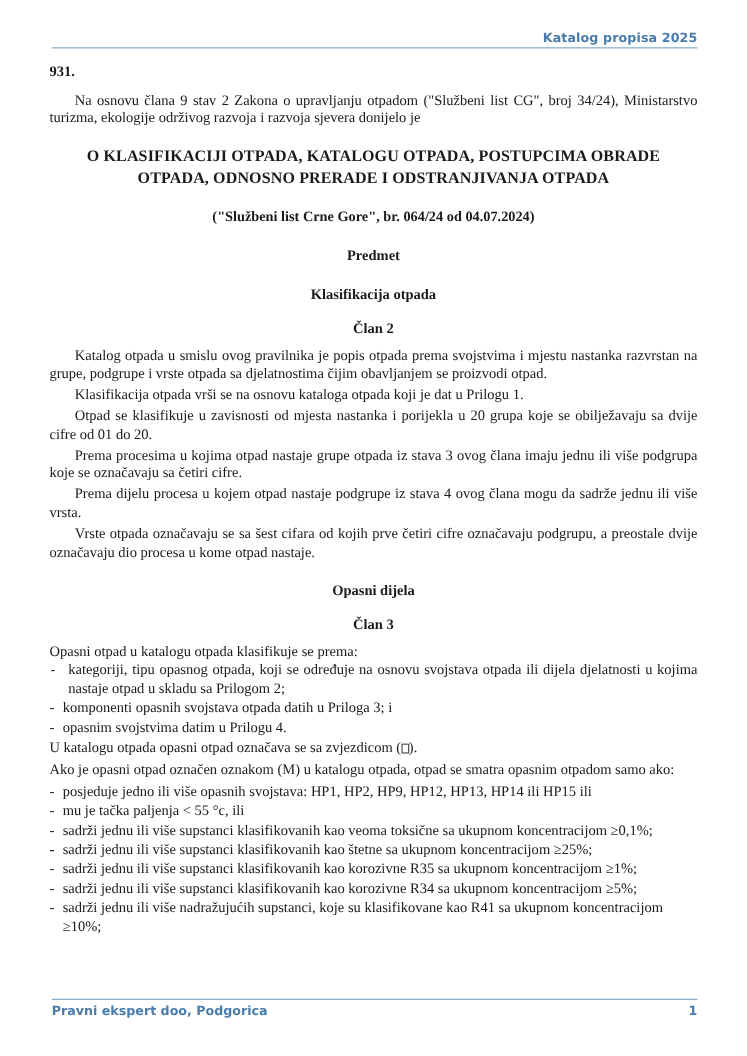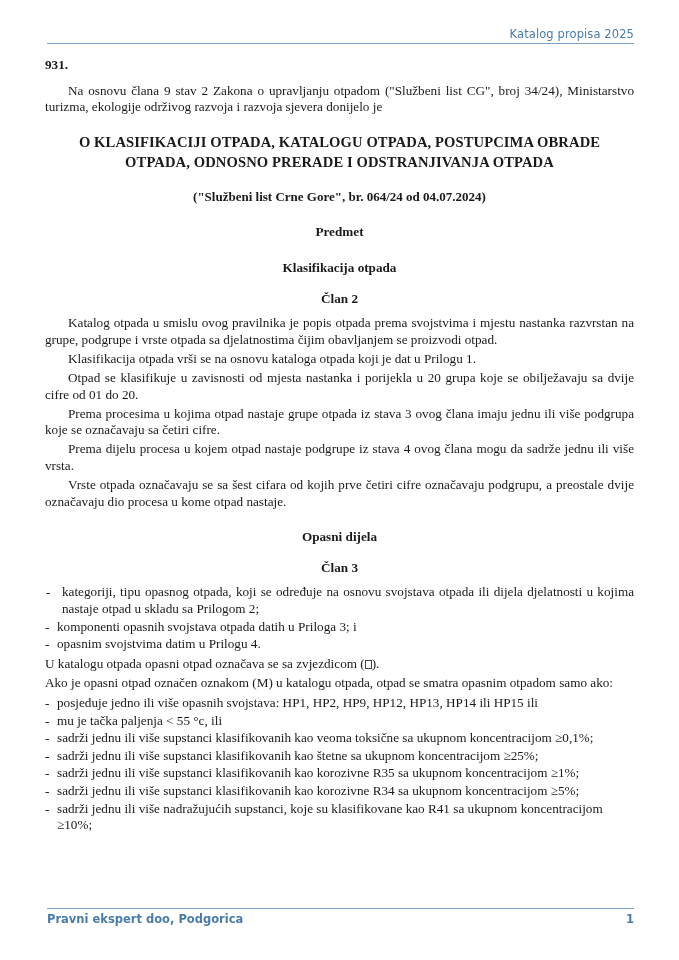--- a/index.html
+++ b/index.html
@@ -22,21 +22,21 @@
   .header {
     position: absolute;
     left: 47px;
     right: 45px;
     top: 27px;
     height: 22px;
   }
   .header-title {
     font-family: "DejaVu Sans", "Liberation Sans", sans-serif;
     font-size: 11.5px;
-    font-weight: normal;
+    font-weight: bold;
     color: #4a7cab;
     text-align: right;
     line-height: 14px;
     letter-spacing: 0.1px;
   }
   .header-rule {
     margin-top: 2px;
     border-bottom: 1.5px solid #7da3c6;
     width: 100%;
   }
@@ -188,20 +188,21 @@
     <p class="just">Katalog otpada u smislu ovog pravilnika je popis otpada prema svojstvima i mjestu nastanka razvrstan na grupe, podgrupe i vrste otpada sa djelatnostima čijim obavljanjem se proizvodi otpad.</p>
     <p class="just">Klasifikacija otpada vrši se na osnovu kataloga otpada koji je dat u Prilogu 1.</p>
     <p class="just">Otpad se klasifikuje u zavisnosti od mjesta nastanka i porijekla u 20 grupa koje se obilježavaju sa dvije cifre od 01 do 20.</p>
     <p class="just">Prema procesima u kojima otpad nastaje grupe otpada iz stava 3 ovog člana imaju jednu ili više podgrupa koje se označavaju sa četiri cifre.</p>
     <p class="just">Prema dijelu procesa u kojem otpad nastaje podgrupe iz stava 4 ovog člana mogu da sadrže jednu ili više vrsta.</p>
     <p class="just">Vrste otpada označavaju se sa šest cifara od kojih prve četiri cifre označavaju podgrupu, a preostale dvije označavaju dio procesa u kome otpad nastaje.</p>
 
     <p class="section-title">Opasni dijela</p>
     <p class="article-title">Član 3</p>
 
+    <p class="flush">Opasni otpad u katalogu otpada klasifikuje se prema:</p>
 
     <ul class="dash">
       <li class="wrap"><span class="dash-mark">-</span><span>kategoriji, tipu opasnog otpada, koji se određuje na osnovu svojstava otpada ili dijela djelatnosti u kojima nastaje otpad u skladu sa Prilogom 2;</span></li>
       <li><span class="dash-mark">-</span><span>komponenti opasnih svojstava otpada datih u Priloga 3; i</span></li>
       <li><span class="dash-mark">-</span><span>opasnim svojstvima datim u Prilogu 4.</span></li>
     </ul>
 
     <p class="flush" style="margin-top:3px"><span>U katalogu otpada opasni otpad označava se sa zvjezdicom (</span><span class="tofu"></span><span>).</span></p>
 
     <p class="flush" style="margin-top:3px">Ako je opasni otpad označen oznakom (M) u katalogu otpada, otpad se smatra opasnim otpadom samo ako:</p>

